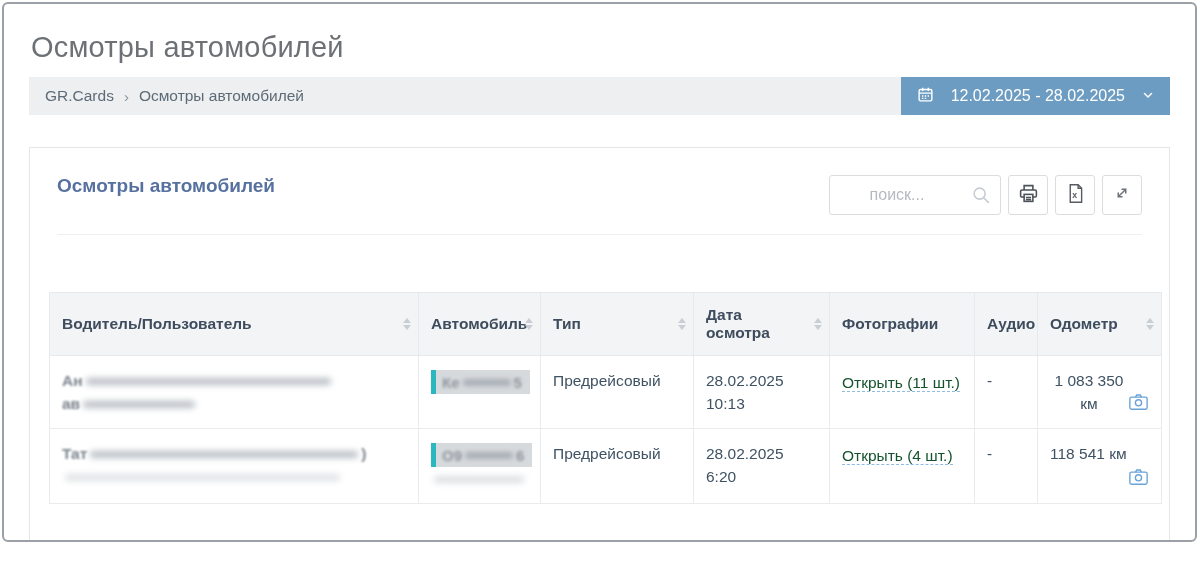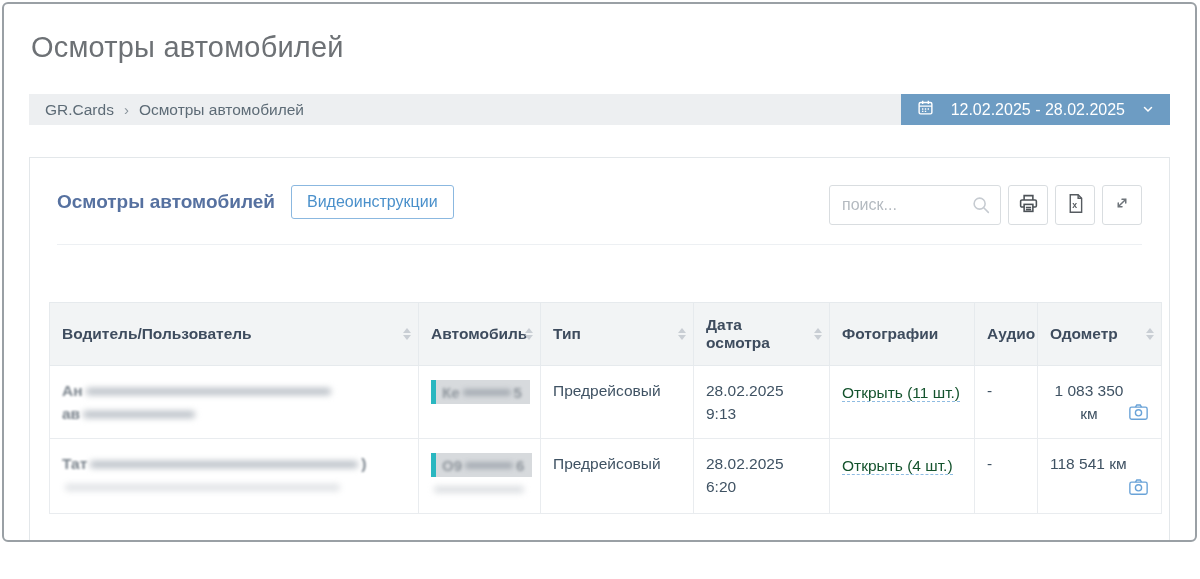--- a/index.html
+++ b/index.html
@@ -6,21 +6,21 @@
   html,body { background:#fff; font-family:"Liberation Sans", sans-serif; }
   .screen {
     position:relative; width:1195px; height:540px; margin:2px;
     border:2px solid #9aa0a5; border-radius:6px; background:#fff; overflow:hidden;
   }
   .inner { padding:0 25px; }
   .page-title {
     margin:27px 2px 0; font-size:29px; font-weight:300; color:#6d7175; letter-spacing:.2px;
   }
   
-  .crumbrow { display:flex; margin-top:30px; height:31px; }
+  .crumbrow { display:flex; margin-top:13px; height:38px; }
   .crumbs {
     flex:1; background:#edeff1; display:flex; align-items:center; gap:10px;
     padding:0 16px; font-size:15.5px; color:#5d6b76;
   }
   .crumb-sep { color:#8a949c; font-size:15px; }
   .datebtn {
     display:flex; align-items:center; gap:17px; background:#6d9cc3; color:#fff;
     padding:0 16px; font-size:16px; cursor:pointer; white-space:nowrap;
   }
   
@@ -31,21 +31,21 @@
   .ph-left { display:flex; align-items:center; gap:16px; }
   .panel-title { font-size:19px; font-weight:bold; color:#5671a0; }
   .videobtn {
     border:1px solid #8bb8e0; color:#4a90cb; background:#fff; border-radius:3px;
     font-size:16px; padding:7px 15px; cursor:pointer; font-family:inherit;
   }
   .ph-right { display:flex; gap:7px; }
   .searchwrap { position:relative; }
   .searchwrap input {
     width:172px; height:40px; border:1px solid #d9dde0; border-radius:3px;
-    padding:0 48px 0 12px; font-size:16px; color:#4a5560; font-family:inherit; outline:none;
+    padding:0 48px 0 12px; font-size:16px; color:#4a5560; font-family:inherit; outline:none;text-align:center;
   }
   .searchwrap input::placeholder { color:#b4bac0; }
   .searchwrap svg { position:absolute; right:9px; top:9px; }
   .iconbtn {
     width:40px; height:40px; border:1px solid #d9dde0; border-radius:3px; background:#fff;
     display:flex; align-items:center; justify-content:center; cursor:pointer;
   }
   .divider { height:1px; background:#edf0f3; margin:0 27px; }
   
   .checkrow { display:flex; align-items:center; gap:15px; padding:30px 27px 0; }
@@ -120,21 +120,20 @@
             <polyline points="5,9 12,16 19,9"></polyline>
           </svg>
         </span>
       </div>
     </div>
 
     <div class="panel">
       <div class="panel-header">
         <div class="ph-left">
           <div class="panel-title">Осмотры автомобилей</div>
-          <button class="videobtn">Видеоинструкции</button>
         </div>
         <div class="ph-right">
           <div class="searchwrap">
             <input type="text" placeholder="поиск..." style="">
             <span>
               <svg width="22" height="22" viewBox="0 0 24 24" fill="none" stroke="#c6cbd1" stroke-width="1.7" stroke-linecap="round">
                 <circle cx="10.5" cy="10.5" r="6"></circle>
                   <line x1="15" y1="15" x2="20" y2="20"></line>
               </svg>
             </span>
@@ -235,21 +234,21 @@
               <span class="fuzz">ав</span><span class="bar" style="width:112px"></span>
             </td>
             <td>
               <span class="badge">
                   <span class="fuzz">Ке</span>
                   <span class="bar" style="width:48px"></span>
                   <span class="fuzz">5</span>
                 </span>
             </td>
             <td>Предрейсовый</td>
-            <td>28.02.2025 9:13</td>
+            <td>28.02.2025 10:13</td>
             <td>
               <span class="linkwrap"><a class="link">Открыть (11 шт.)</a></span>
             </td>
             <td>-</td>
             <td>
               <span class="odotext">1 083 350 км</span>
               <span class="camicon">
                 <svg width="21" height="19" viewBox="0 0 24 22" fill="none" stroke="#6aa3d8" stroke-width="1.6">
                   <rect x="2" y="6" width="20" height="14" rx="2"></rect>
                   <path d="M8.5 6 L10 3.5 h4 L15.5 6"></path>

